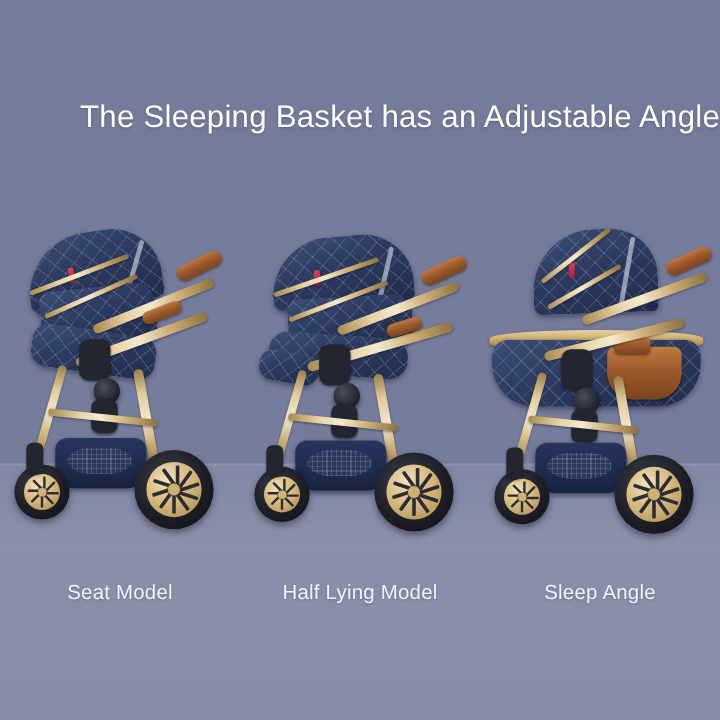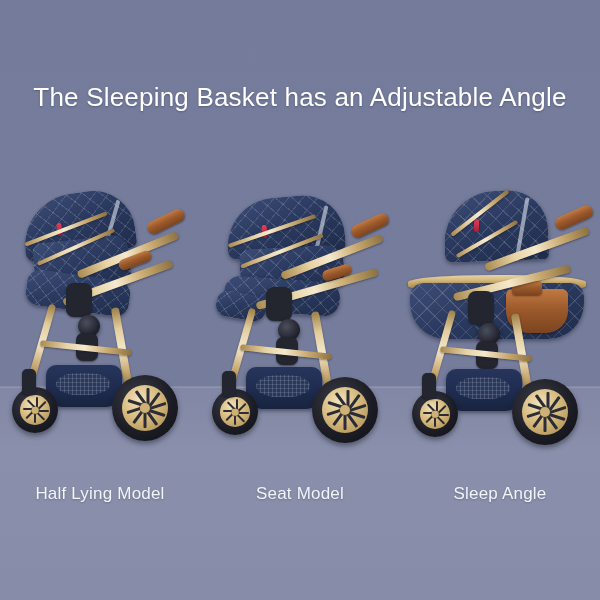--- a/index.html
+++ b/index.html
@@ -17,21 +17,21 @@
     position:absolute;left:0;right:0;top:387px;height:213px;
     background:linear-gradient(#8187a4 0%, #8a90ab 30%, #878da8 100%);
   }
   .floor-line{
     position:absolute;left:0;right:0;top:386px;height:2px;
     background:rgba(255,255,255,.12);
   }
   
   .headline{
     position:absolute;left:0;right:0;top:82px;
-    text-align:center;color:#ffffff;
+    text-align:right;color:#ffffff;
     font-size:26px;font-weight:400;letter-spacing:.2px;
     text-shadow:0 1px 2px rgba(40,44,62,.35);
     white-space:nowrap;
   }
   
   .labels{
     position:absolute;left:0;right:0;top:484px;height:26px;
     display:flex;
   }
   .label{
@@ -335,18 +335,18 @@
             <div class="spoke" style="width:3px;height:20px;transform:rotate(288deg) translateX(-1.5px);"></div>
             <div class="spoke" style="width:3px;height:20px;transform:rotate(324deg) translateX(-1.5px);"></div>
           </div>
         </div>
       </div>
     </div>
 
   </div>
 
   <div class="labels">
+    <div class="label">Seat Model</div>
     <div class="label">Half Lying Model</div>
-    <div class="label">Seat Model</div>
     <div class="label">Sleep Angle</div>
   </div>
 
 </div>
 
 </body></html>

